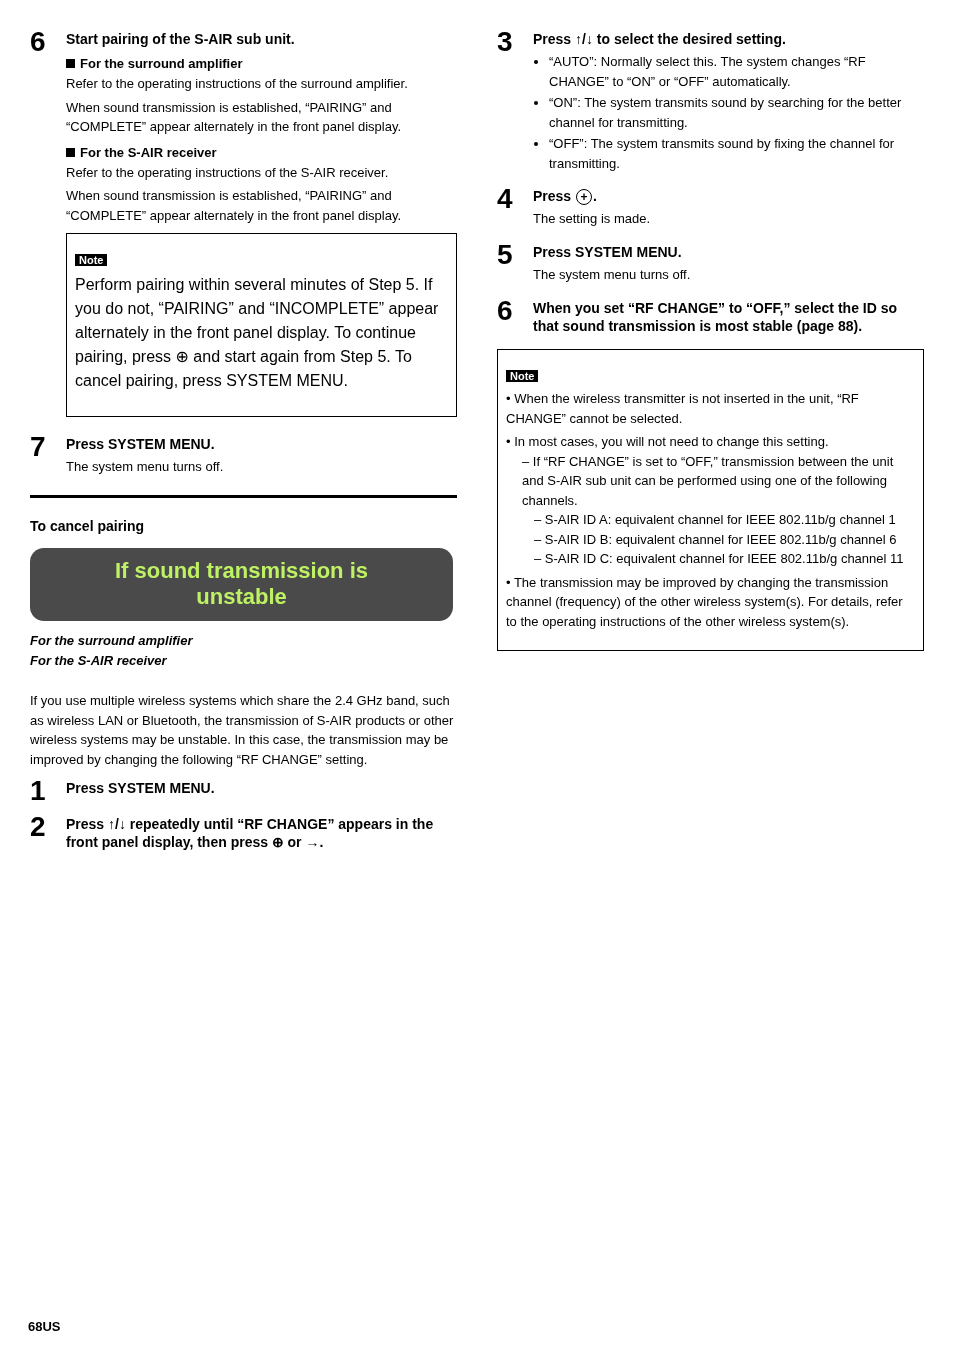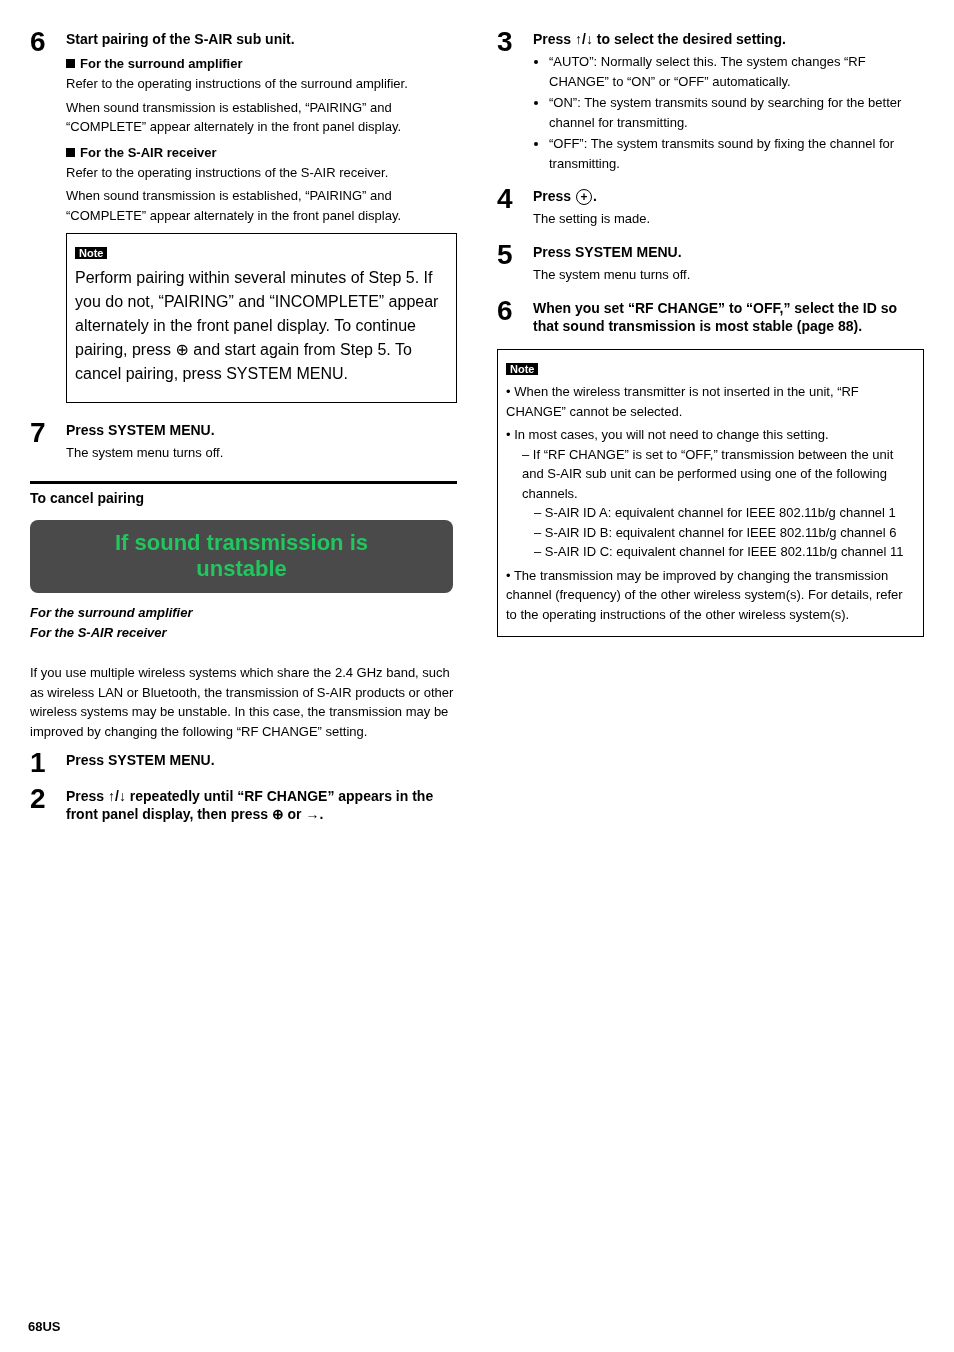--- a/index.html
+++ b/index.html
@@ -74,21 +74,21 @@
     .black-square {
       display: inline-block;
       width: 9px;
       height: 9px;
       background: #000;
       flex-shrink: 0;
     }
     
     .note-box {
       border: 1.5px solid #000;
-      padding: 12px 8px;
+      padding: 19px 8px;
       margin: 8px 0;
       font-size: 12px;
     }
     .note-label {
       font-weight: bold;
       font-size: 11px;
       background: #000;
       color: #fff;
       padding: 0 4px;
       display: inline-block;
@@ -100,37 +100,37 @@
     }
     .bullet-list li {
       list-style-type: disc;
       font-size: 13px;
       line-height: 1.5;
       margin-bottom: 2px;
     }
     
     .section-header {
       background: #4a4a4a;
-      color: #22c55e;
+      color: #bef264;
       padding: 10px 16px;
       margin: 14px 4px 10px 0;
-      border-radius: 8px;
+      border-radius: 14px;
     }
     .section-header-title {
       font-size: 22px;
       font-weight: bold;
       line-height: 1.2;
       text-align: center;
     }
     
     .subsection-heading {
       font-size: 14px;
       font-weight: bold;
       border-top: 3px solid #000;
-      padding-top: 6px;
+      padding-top: 20px;
       margin: 14px 0 6px 0;
     }
     
     .italic-bold {
       font-style: italic;
       font-weight: bold;
       font-size: 13px;
       line-height: 1.6;
     }
     

